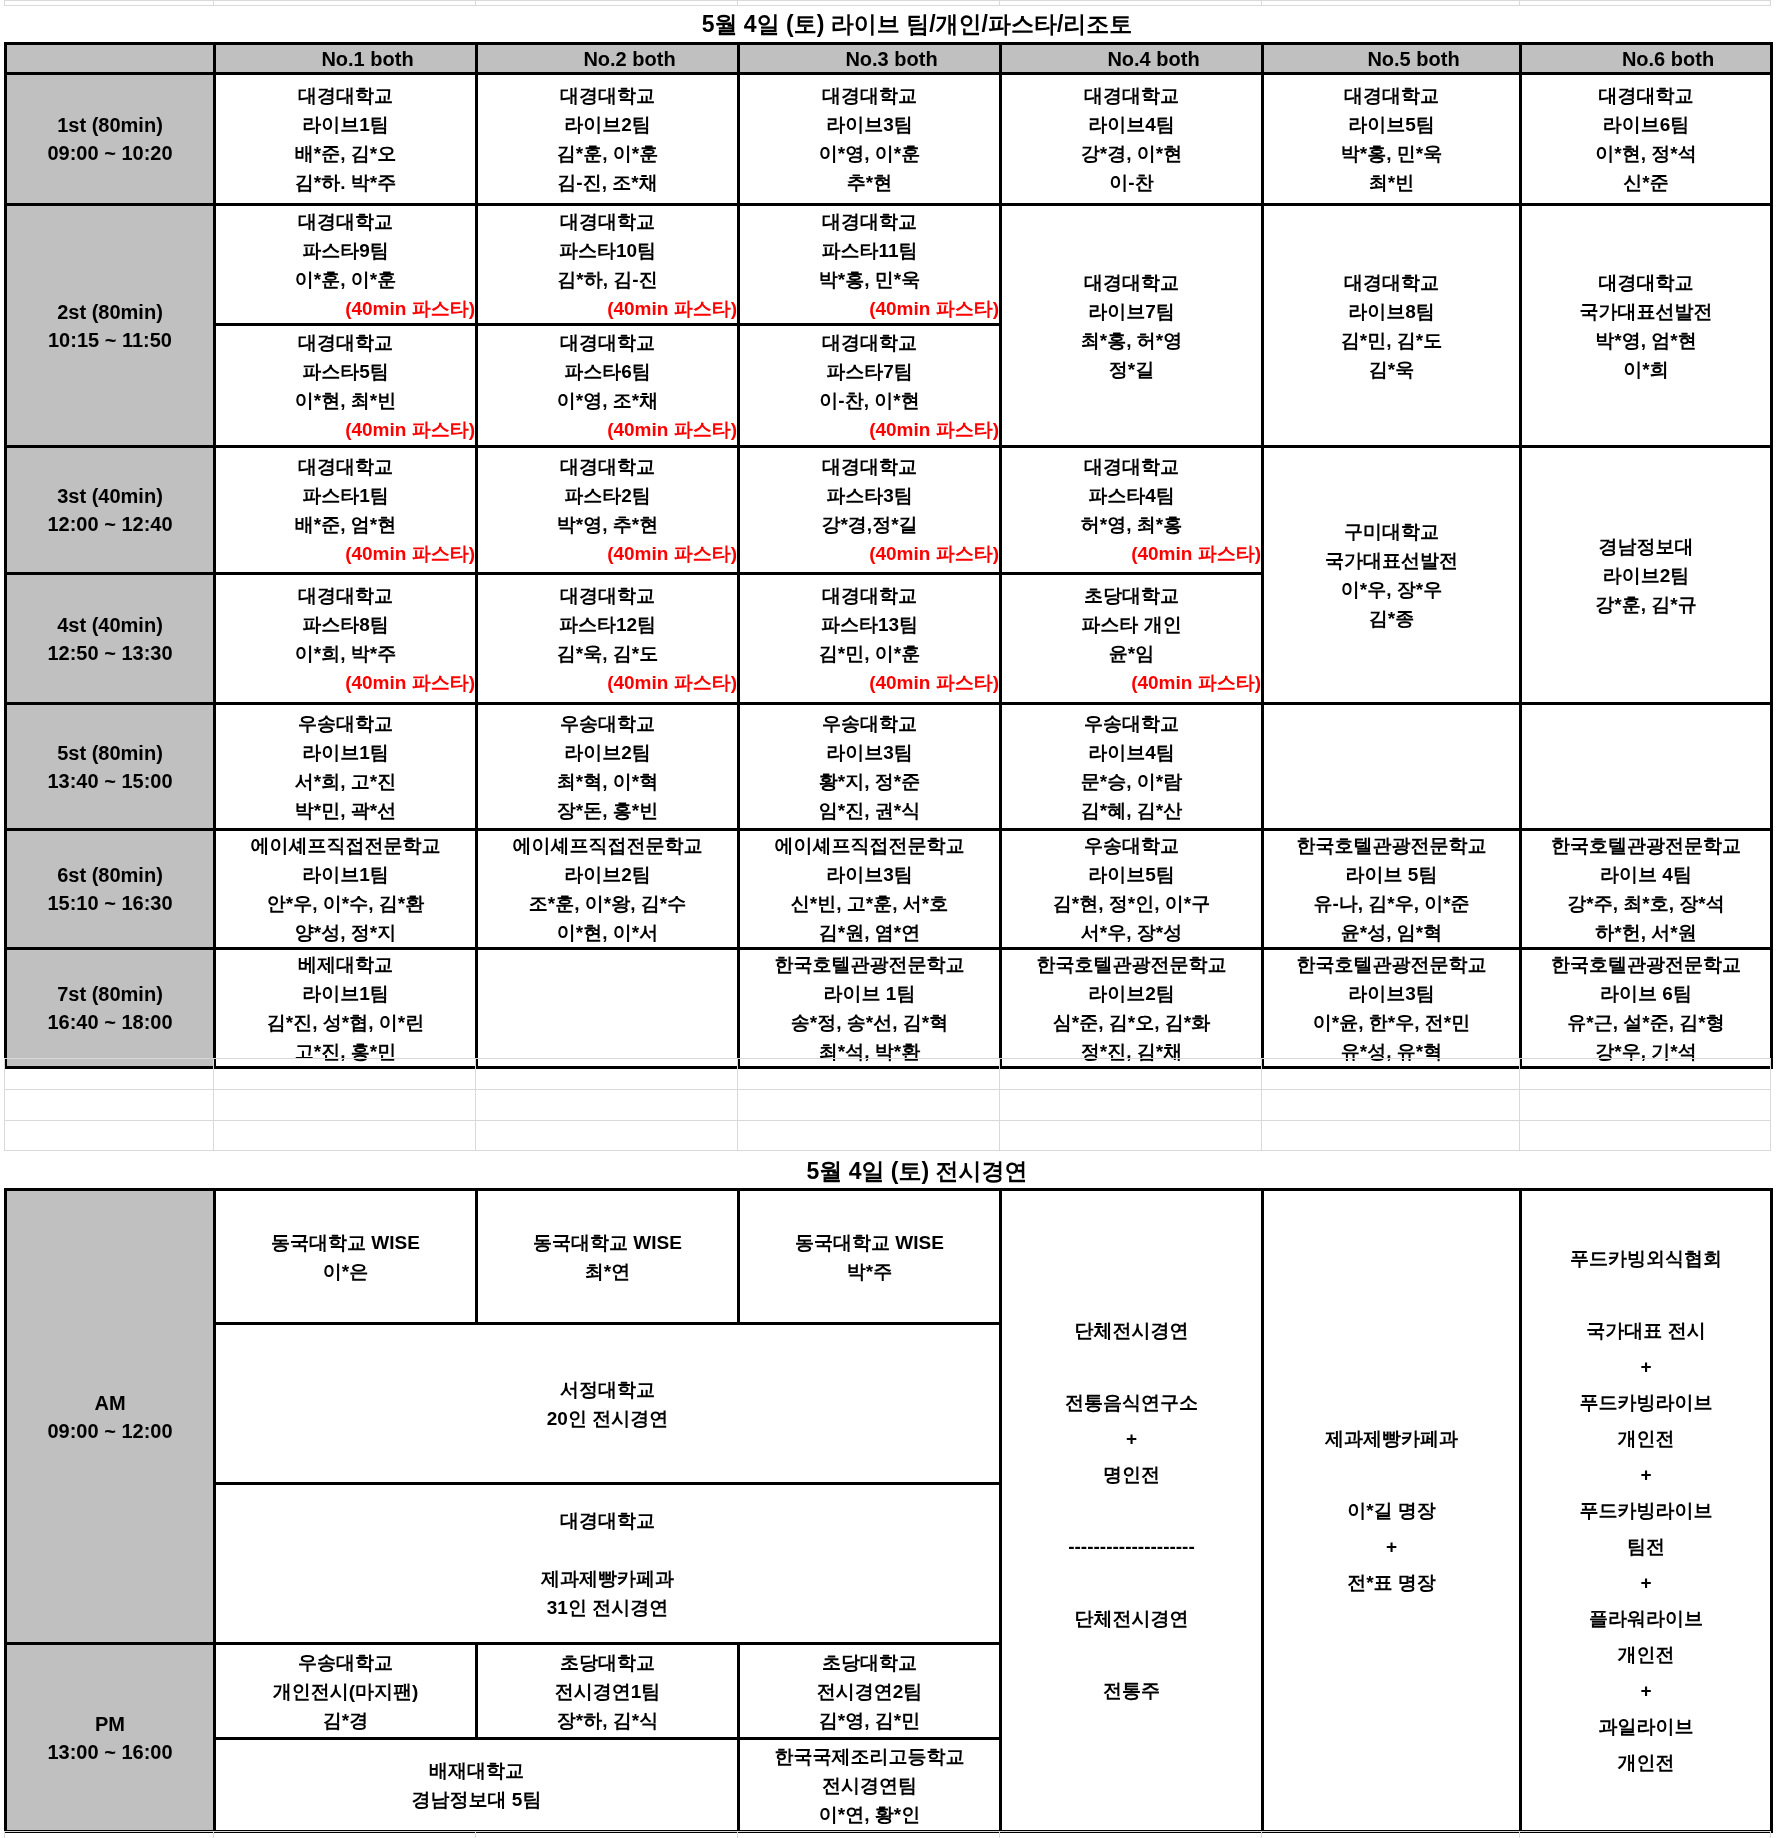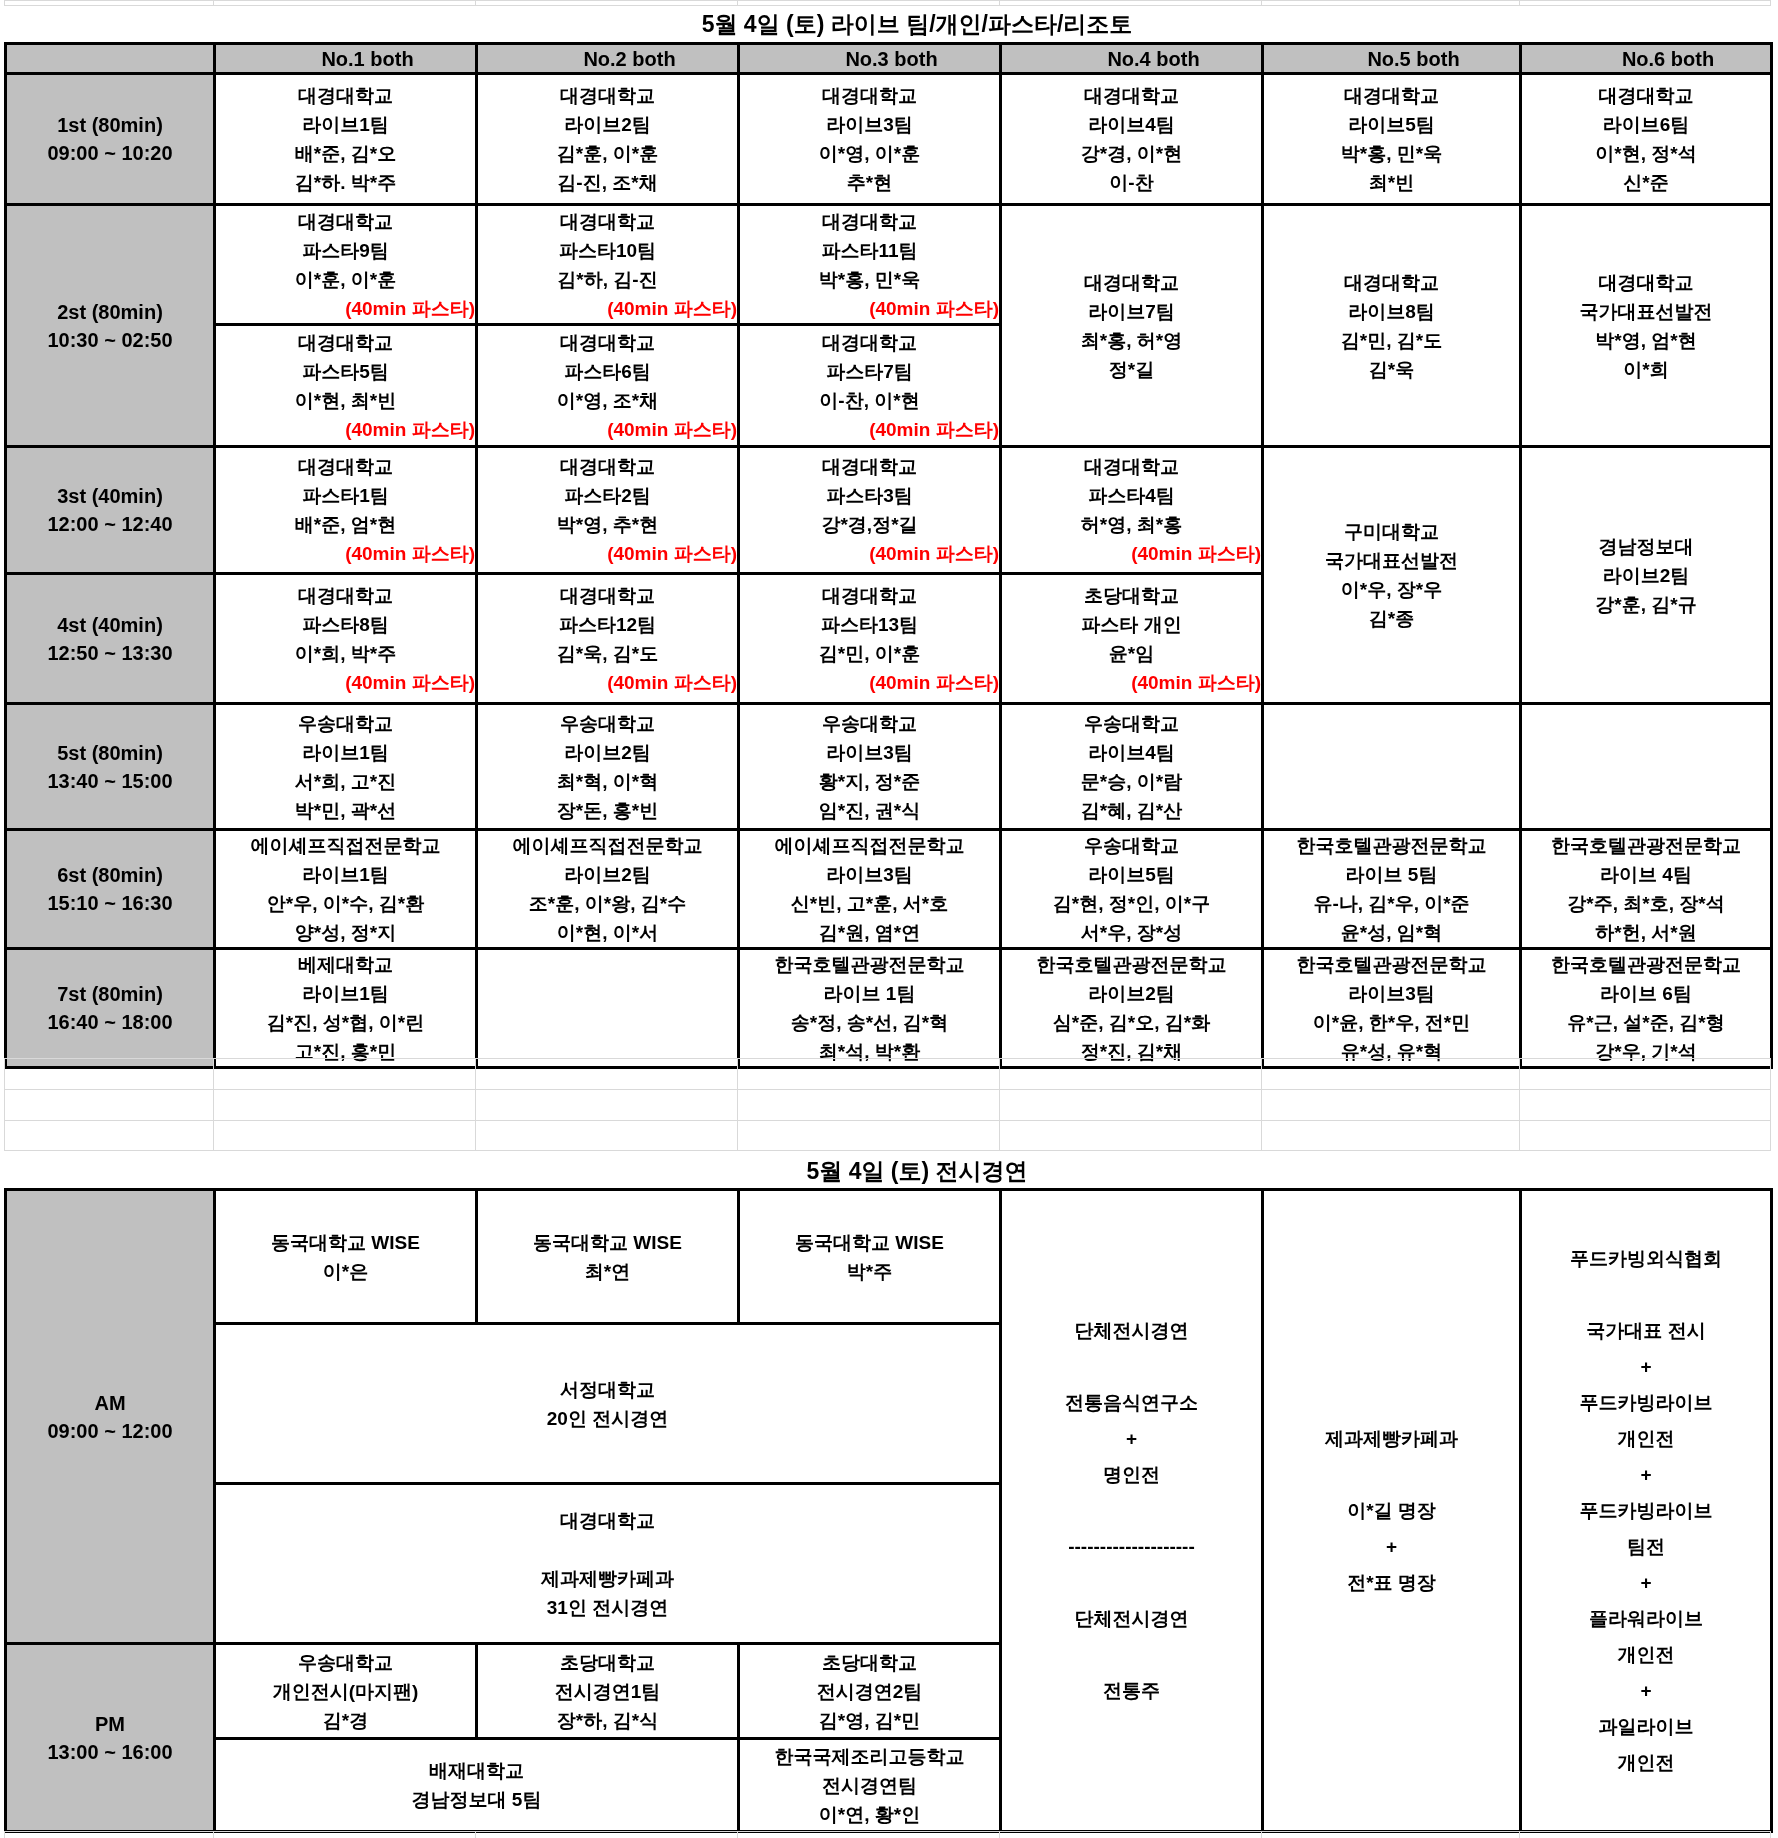--- a/index.html
+++ b/index.html
@@ -123,21 +123,21 @@
           <div class="cl">대경대학교
 라이브6팀
 이*현, 정*석
 신*준</div>
         </td>
   </tr>
 
   <tr style="height:120px">
     <td class="g" rowspan="2">
           <div class="cl tlab">2st (80min)
-10:30 ~ 02:50</div>
+10:15 ~ 11:50</div>
         </td>
     <td>
           <div class="cl">대경대학교
 파스타9팀
 이*훈, 이*훈</div>
           <div class="cl red">(40min 파스타)</div>
         </td>
     <td>
           <div class="cl">대경대학교
 파스타10팀

